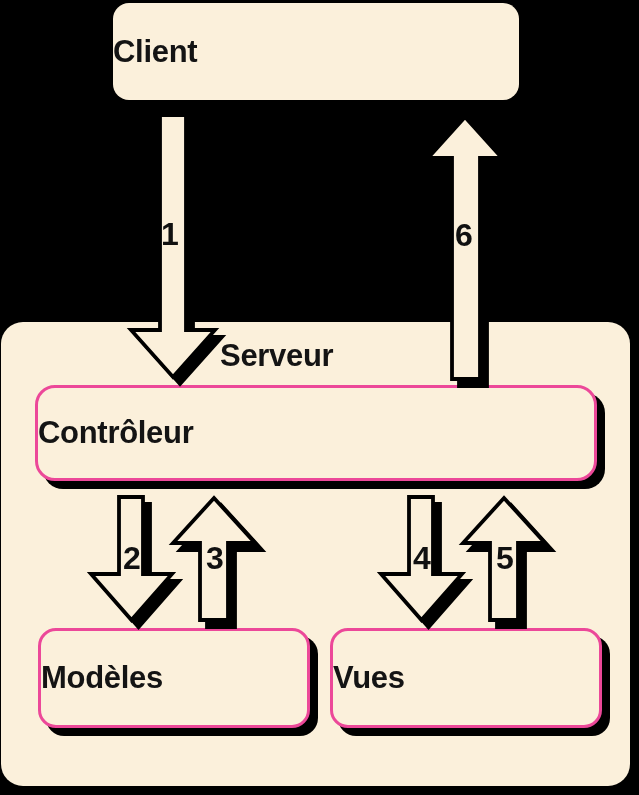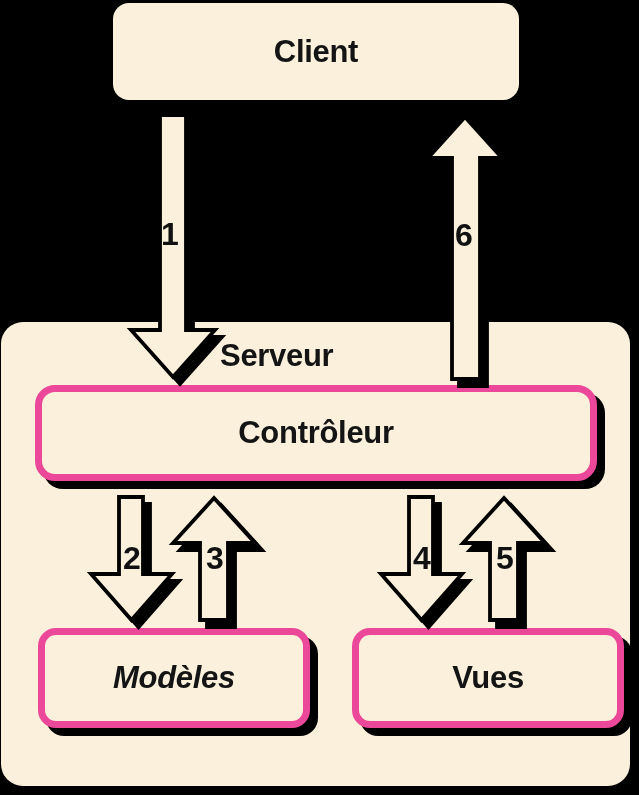--- a/index.html
+++ b/index.html
@@ -1,28 +1,28 @@
 <!DOCTYPE html>
 <html><head>
 <meta charset="utf-8">
 <style>
   html,body{margin:0;padding:0;background:#000;}
   .stage{
     position:relative;width:639px;height:795px;background:#000;
     font-family:"Liberation Sans",sans-serif;color:#141414;overflow:hidden;
   }
   .box{position:absolute;background:#FBF0DB;}
-  .node{display:flex;align-items:center;justify-content:center;
+  .node{display:flex;align-items:center;justify-content:flex-start;
         font-size:31px;font-weight:bold;letter-spacing:-0.3px;box-sizing:border-box;}
   .client{left:113px;top:3px;width:406px;height:97px;border-radius:16px;}
   .server{left:1px;top:322px;width:629px;height:464px;border-radius:22px;}
-  .bordered{border:7px solid #ec4899;box-shadow:8px 8px 0 #000;}
+  .bordered{border:3px solid #ec4899;box-shadow:8px 8px 0 #000;}
   .controller{left:35px;top:385px;width:562px;height:96px;border-radius:20px;}
-  .models{left:38px;top:628px;width:272px;height:100px;border-radius:18px;font-style:italic;}
-  .views{left:330px;top:628px;width:272px;height:100px;border-radius:18px;margin-left:22px;}
+  .models{left:38px;top:628px;width:272px;height:100px;border-radius:18px;}
+  .views{left:330px;top:628px;width:272px;height:100px;border-radius:18px;}
   .server-label{position:absolute;left:220px;top:338px;width:200px;
                 font-size:31px;font-weight:bold;letter-spacing:-0.3px;}
   .arrows{position:absolute;left:0;top:0;width:639px;height:795px;pointer-events:none;}
   .arrow{fill:#FBF0DB;stroke:#000;stroke-width:3.8;stroke-linejoin:miter;}
   .num{position:absolute;transform:translate(-50%,-50%);
        font-size:32px;font-weight:bold;color:#111;line-height:1;}
   .n1{left:170px;top:234px;} .n2{left:132px;top:558px;} .n3{left:215px;top:558px;}
   .n4{left:422px;top:558px;} .n5{left:505px;top:558px;} .n6{left:464px;top:235px;}
 </style>
 </head>

